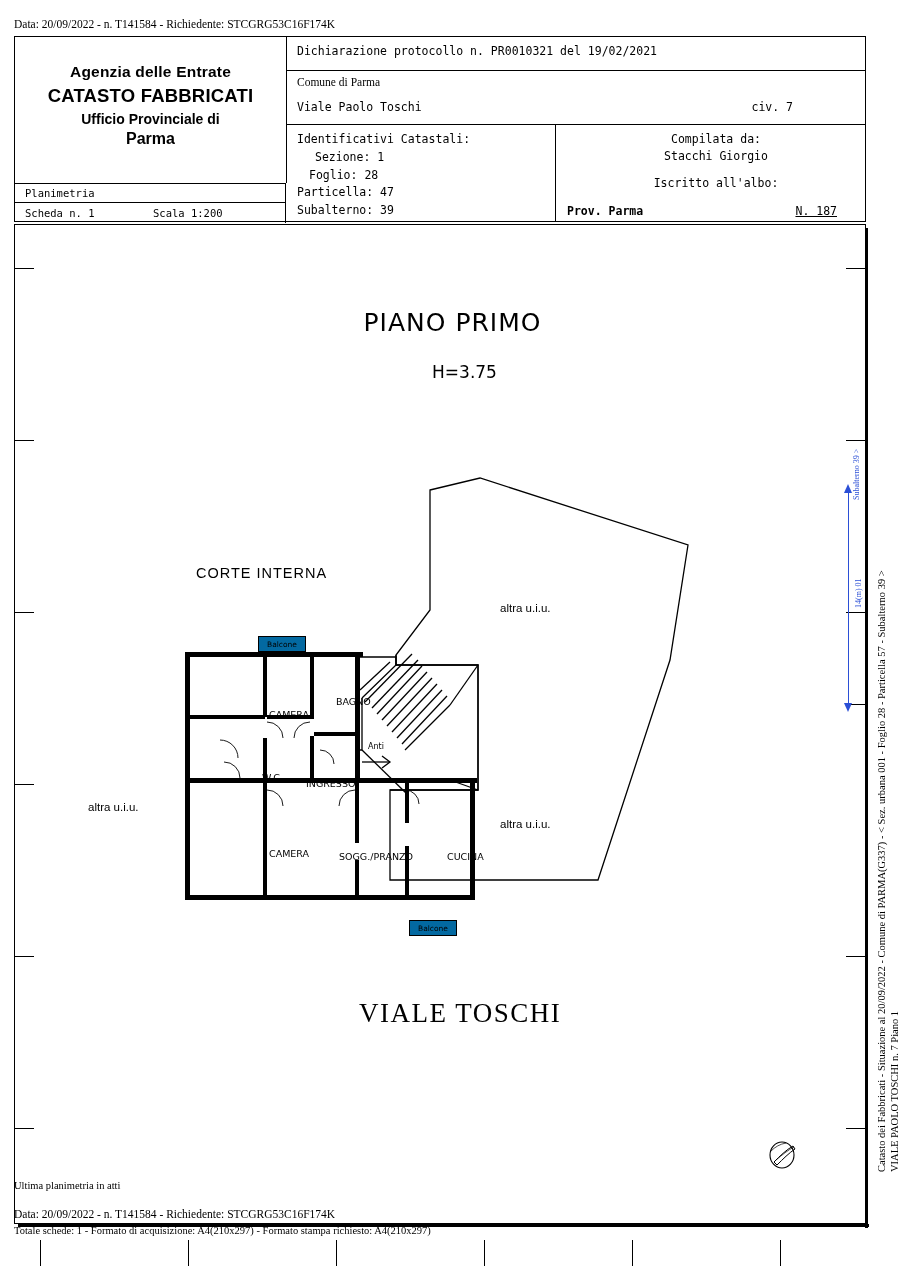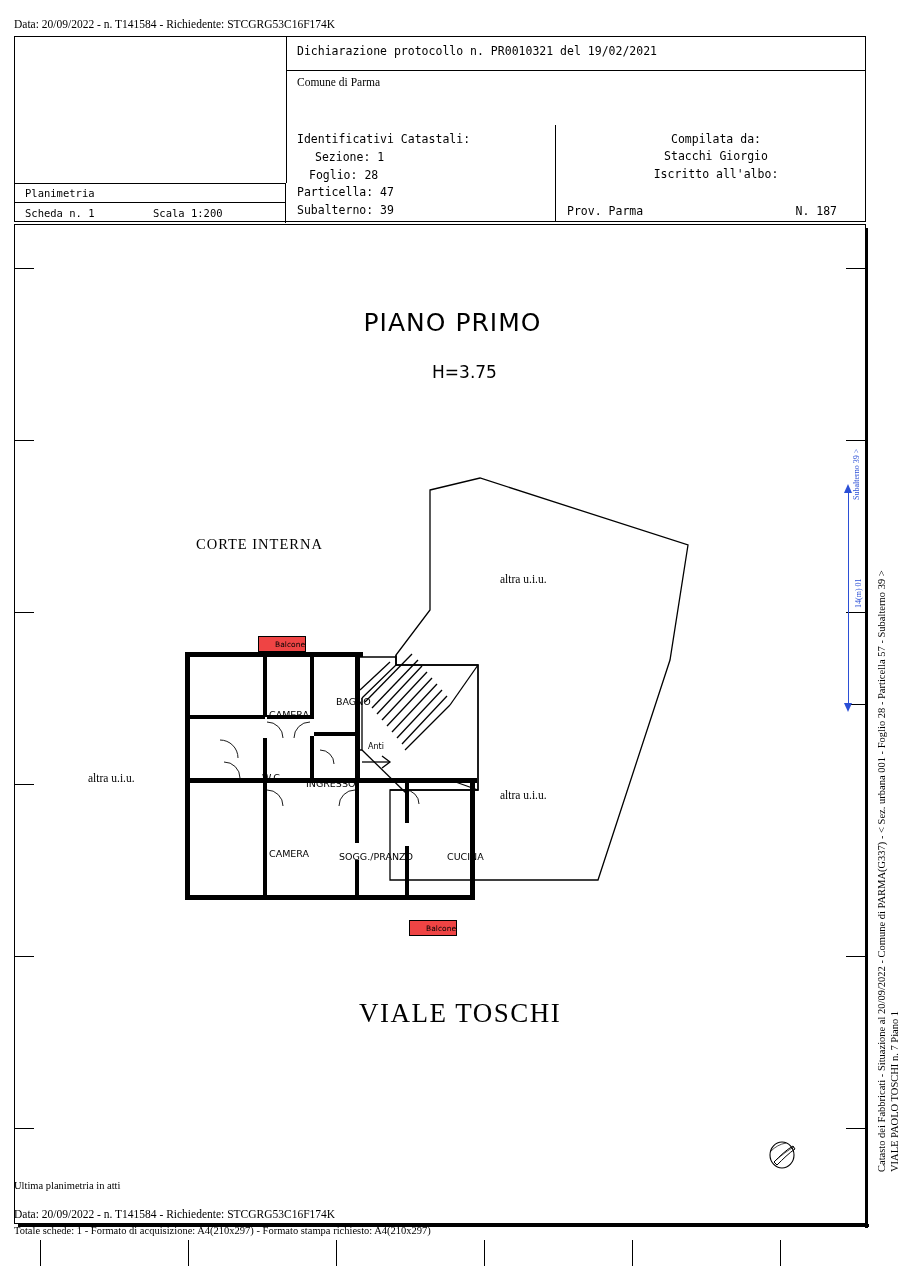--- a/index.html
+++ b/index.html
@@ -90,36 +90,36 @@
     position:absolute; left:0; top:0; width:270px; height:100%;
     box-sizing:border-box; border-right:1.3px solid #000;
     font-family:"DejaVu Sans Mono", monospace; font-size:11.5px;
     padding:6px 0 0 11px; line-height:1.55;
   }
   .hdr-comp {
     position:absolute; left:270px; top:0; right:0; height:100%;
     font-family:"DejaVu Sans Mono", monospace; font-size:11.5px;
     padding:6px 0 0 11px; line-height:1.5;text-align:center;
   }
-  .hdr-comp .prov-row { position:absolute; left:11px; bottom:7px; }
-  .hdr-comp .nrow { position:absolute; right:28px; bottom:7px; }
+  .hdr-comp .prov-row { position:absolute; left:11px; bottom:7px;font-weight:bold; }
+  .hdr-comp .nrow { position:absolute; right:28px; bottom:7px;text-decoration:underline; }
 
   
   .frame {
     position:absolute; left:14px; top:224px; width:852px; height:1000px;
     border:1.3px solid #000; box-sizing:border-box;
   }
   .frame-shadow-r { position:absolute; left:865px; top:228px; width:3px; height:1000px; background:#000; }
   .frame-shadow-b { position:absolute; left:18px; top:1224px; width:851px; height:3px; background:#000; }
 
   
   .tick { position:absolute; background:#000; }
 
   
-  .lbl { position:absolute; font-family:Liberation Serif, serif; white-space:nowrap; }
+  .lbl { position:absolute; font-family:Liberation Sans, sans-serif; white-space:nowrap;margin-top:29px; }
   .title-piano {
     position:absolute; left:0; top:308px; width:905px; text-align:center;
     font-family:"DejaVu Sans", sans-serif; font-size:25px; letter-spacing:1px;
   }
   .title-h {
     position:absolute; left:12px; top:362px; width:905px; text-align:center;
     font-family:"DejaVu Sans", sans-serif; font-size:17px;
   }
   .corte { left:196px; top:536px; font-size:14.5px; letter-spacing:1px; }
   .altra1 { left:500px; top:573px; font-size:11.5px; }
@@ -128,23 +128,23 @@
   .viale-toschi {
     position:absolute; left:359px; top:998px;
     font-family:Liberation Serif, serif; font-size:27px; letter-spacing:1.5px;
   }
 
   
   .rm { position:absolute; font-family:"DejaVu Sans", sans-serif; font-size:9.5px; white-space:nowrap;margin-left:33px; }
 
   
   .balcone {
-    position:absolute; border:1px solid #000; background:#ef4444;
+    position:absolute; border:1px solid #000; background:#0369a1;
     font-family:"DejaVu Sans", sans-serif; font-size:7.5px;
-    text-align:right; box-sizing:border-box;
+    text-align:center; box-sizing:border-box;
   }
 
   
   .side-text {
     position:absolute;
     transform-origin:left top;
     transform:rotate(-90deg);
     font-family:"Liberation Serif", serif;
     font-size:10.5px; white-space:nowrap;
   }
@@ -171,46 +171,58 @@
 </style>
 </head>
 <body>
 
 <div class="page">
 
   <div class="top-meta">Data: 20/09/2022 - n. T141584 - Richiedente: STCGRG53C16F174K</div>
 
   <div class="header-box">
 
+    <div class="hdr-left">
+      <div class="hdr-left-inner">
+        <div class="agency1">Agenzia delle Entrate</div>
+        <div class="agency2">CATASTO FABBRICATI</div>
+        <div class="agency3">Ufficio Provinciale di</div>
+        <div class="agency4">Parma</div>
+      </div>
+    </div>
 
     <div class="hdr-vline"></div>
 
     <div class="plan-box">
       <div class="plan-box-row1">Planimetria</div>
       <div class="plan-box-row2">
         <span class="scheda">Scheda n. 1</span>
         <span>Scala 1:200</span>
       </div>
     </div>
 
     <div class="hdr-right">
       <div class="hdr-row1">Dichiarazione protocollo n. PR0010321 del  19/02/2021</div>
       <div class="hdr-row2">Comune di Parma</div>
+      <div class="hdr-row3">
+        <span>Viale Paolo Toschi</span>
+        <span class="civ">civ. 7</span>
+      </div>
       <div class="hdr-row4">
         <div class="hdr-ident">
           <div>Identificativi Catastali:</div>
           <div style="padding-left:18px">Sezione: 1</div>
           <div style="padding-left:12px">Foglio: 28</div>
           <div>Particella: 47</div>
           <div>Subalterno: 39</div>
         </div>
         <div class="hdr-comp">
           <div>Compilata da:</div>
           <div>Stacchi Giorgio</div>
-          <div style="">Iscritto all'albo:</div>
+          <div style="margin-top:9px">Iscritto all'albo:</div>
           <div class="prov-row">Prov. Parma</div>
           <div class="nrow">N. 187</div>
         </div>
       </div>
     </div>
   </div>
 
   <div class="frame"></div>
   <div class="frame-shadow-r"></div>
   <div class="frame-shadow-b"></div>

